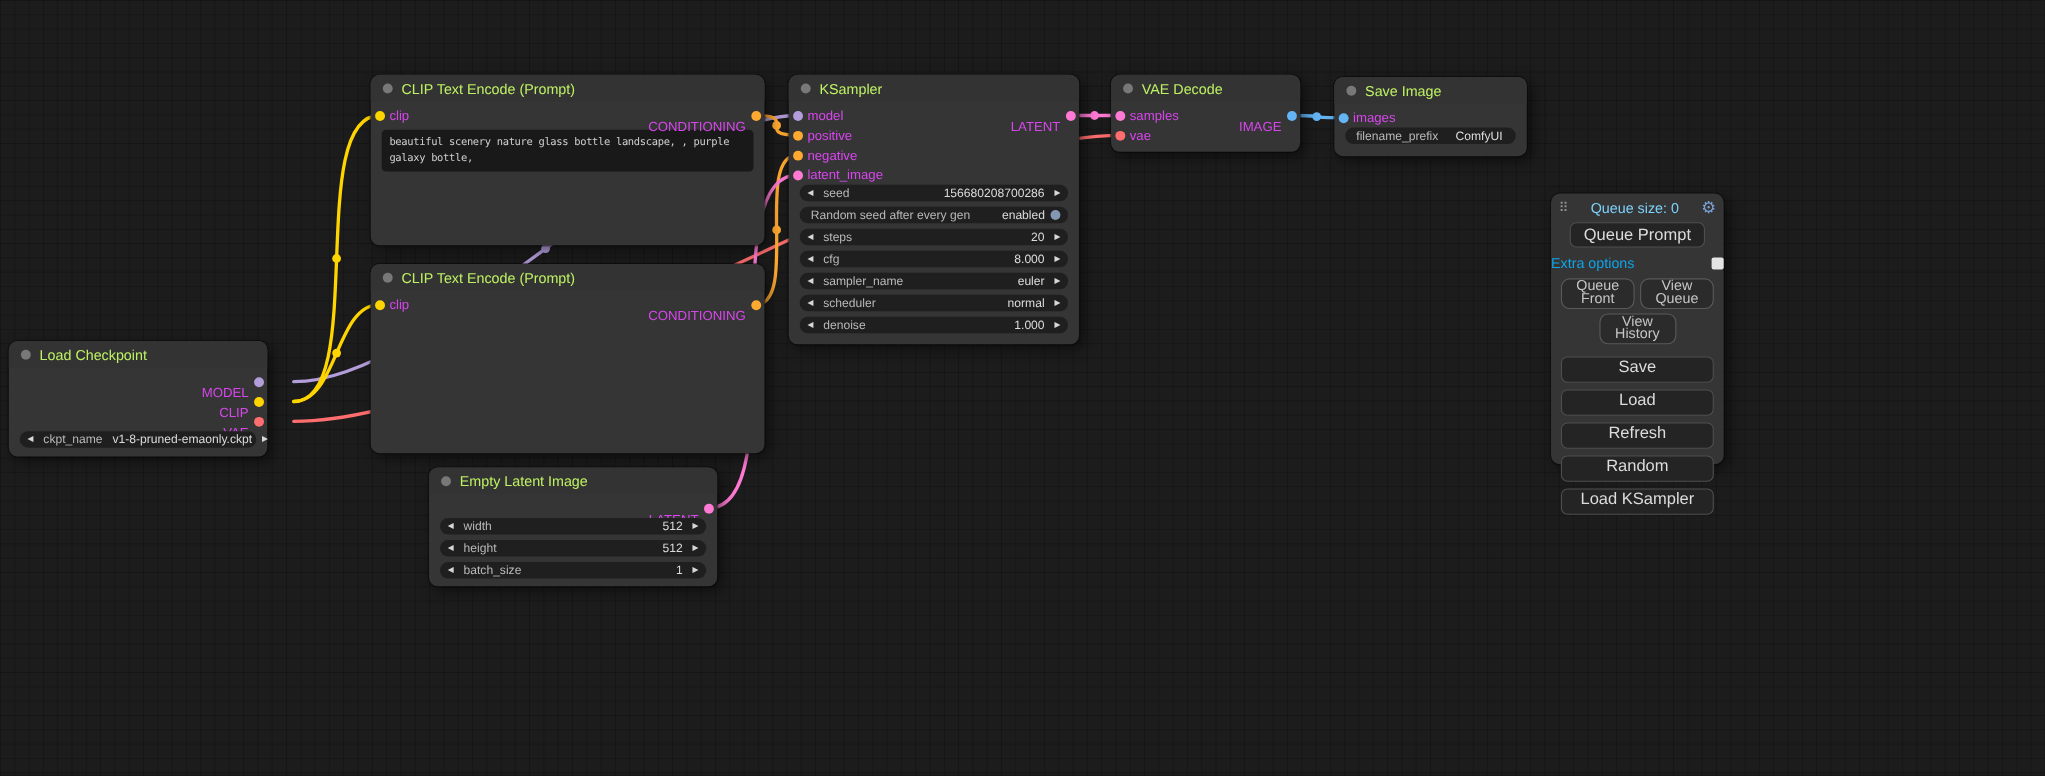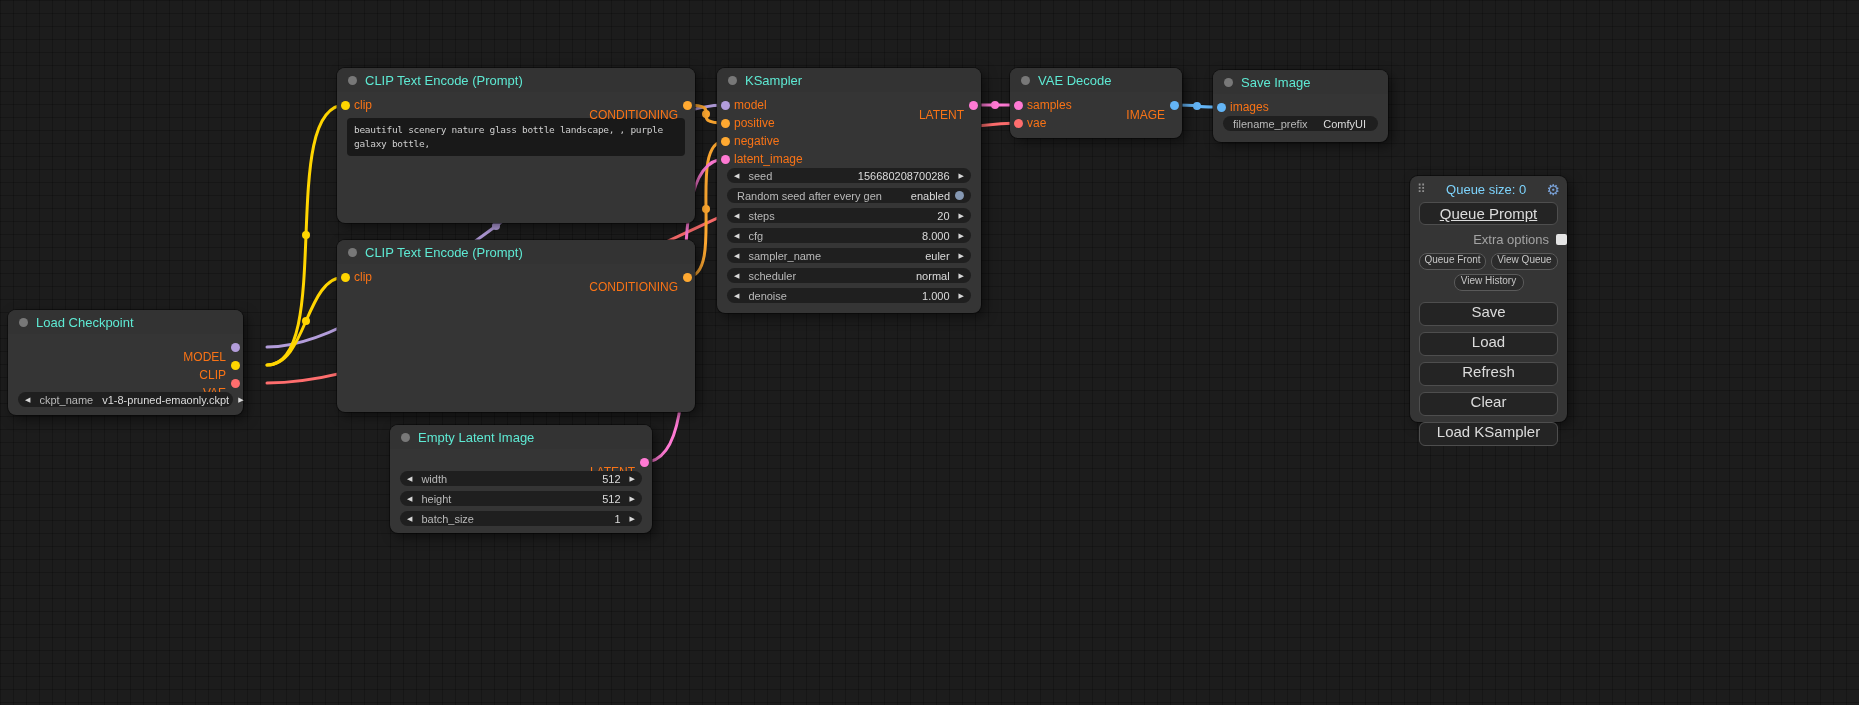--- a/index.html
+++ b/index.html
@@ -15,26 +15,26 @@
   }
   #wires { position: absolute; left: 0; top: 0; z-index: 1; }
 
   .node {
     position: absolute; z-index: 2; background: #353535; border-radius: 8px;
     box-shadow: 0 0 0 1px rgba(0,0,0,.4), 4px 4px 12px rgba(0,0,0,.5);
     color: #c8c8c8;
   }
   .node-title { height: 24px; display: flex; align-items: center; gap: 8px; padding: 0 11px; background: #333333; border-radius: 8px 8px 0 0; }
   .title-dot { width: 9px; height: 9px; border-radius: 50%; background: #787878; flex: 0 0 auto; }
-  .title-text { font-size: 13px; color: #5eead4; white-space: nowrap; }
+  .title-text { font-size: 13px; color: #bef264; white-space: nowrap; }
   .node-body { padding-top: 4px; position: relative; }
   .node.col { display: flex; flex-direction: column; }
   .node.col .node-body { flex: 1; display: flex; flex-direction: column; }
 
-  .slot-row { position: relative; height: 18px; font-size: 12px; color: #f97316; }
+  .slot-row { position: relative; height: 18px; font-size: 12px; color: #d946ef; }
   .lbl { position: absolute; top: 50%; transform: translateY(-50%); white-space: nowrap; }
   .lbl.in { left: 17px; }
   .lbl.out { right: 17px; margin-top: 10px; }
   .sd { position: absolute; width: 9px; height: 9px; border-radius: 50%; top: 4.5px; }
   .sd.in { left: 3.5px; }
   .sd.out { right: 3.5px; }
 
   .widget { position: relative; height: 15px; margin: 0 10px 5px; background: #1f1f1f; border-radius: 8px; font-size: 11px; display: flex; align-items: center; padding: 0 7px; }
   .widget .arrow { font-size: 7px; color: #d8d8d8; line-height: 1; }
   .widget .w-label { margin-left: 9px; color: #b9b9b9; white-space: nowrap; }
@@ -61,25 +61,25 @@
   #queue-panel {
     position: absolute; z-index: 3; left: 1410px; top: 176px; width: 157px; height: 246px;
     background: #353535; border-radius: 8px;
     box-shadow: 0 0 0 1px rgba(0,0,0,.4), 4px 4px 12px rgba(0,0,0,.5); color: #ddd;
   }
   .qp-header { display: flex; align-items: center; height: 24px; padding: 2px 7px 0; }
   .drag-handle { color: #8f8f8f; font-size: 12px; cursor: grab; }
   .qp-title { flex: 1; text-align: center; font-size: 13px; color: #7dd3fc; }
   .gear { color: #7aa2d8; font-size: 15px; line-height: 1; cursor: pointer; }
   .btn { background: #242424; border: 1px solid #4e4e4e; border-radius: 6px; text-align: center; color: #dcdcdc; cursor: pointer; }
-  .qp-main { width: 139px; height: 23px; line-height: 21px; margin: 2px auto 3px; font-size: 15px; text-decoration: underline; }
-  .extra-row { display: flex; align-items: center; justify-content: flex-end; gap: 7px; margin-top: 7px; font-size: 13px; color: #a3a3a3; padding-left: 28px; }
+  .qp-main { width: 123px; height: 23px; line-height: 21px; margin: 2px auto 3px; font-size: 15px; }
+  .extra-row { display: flex; align-items: center; justify-content: space-between; gap: 7px; margin-top: 7px; font-size: 13px; color: #0ea5e9; }
   .checkbox { width: 11px; height: 11px; background: #e4e4e4; border-radius: 2px; cursor: pointer; }
   .sm-row { display: flex; gap: 5px; margin: 6px 9px 0; }
-  .btn-sm { flex: 1; height: 17px; line-height: 11px; font-size: 10px; border-radius: 8px; background: #2b2b2b; border: 1px solid #5a5a5a; color: #c6c6c6; }
+  .btn-sm { flex: 1; height: 28px; line-height: 11px; font-size: 13px; border-radius: 8px; background: #2b2b2b; border: 1px solid #5a5a5a; color: #c6c6c6; }
   .vh { width: 70px; margin: 4px auto 0; flex: none; }
   .btn-lg { width: 139px; height: 24px; line-height: 18px; margin: 6px auto 0; font-size: 15px; }
   .btn-lg.first { margin-top: 11px; }
 </style>
 </head>
 <body>
 
 <div id="canvas">
 
   <svg id="wires" width="1859" height="705" viewBox="0 0 1859 705">
@@ -312,17 +312,17 @@
       <span class="checkbox"></span>
     </div>
     <div class="sm-row">
       <div class="btn btn-sm">Queue Front</div>
       <div class="btn btn-sm">View Queue</div>
     </div>
     <div class="btn btn-sm vh">View History</div>
     <div class="btn btn-lg first">Save</div>
     <div class="btn btn-lg">Load</div>
     <div class="btn btn-lg">Refresh</div>
-    <div class="btn btn-lg">Clear</div>
+    <div class="btn btn-lg">Random</div>
     <div class="btn btn-lg">Load KSampler</div>
   </div>
 
 </div>
 
 </body></html>

